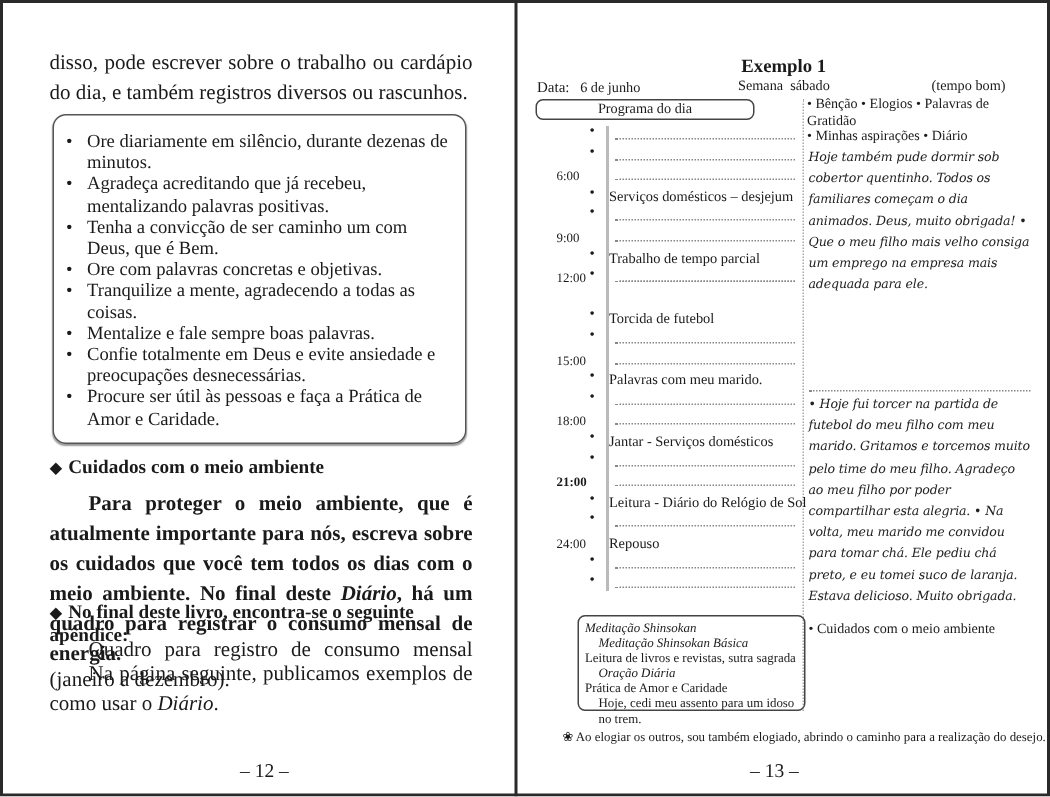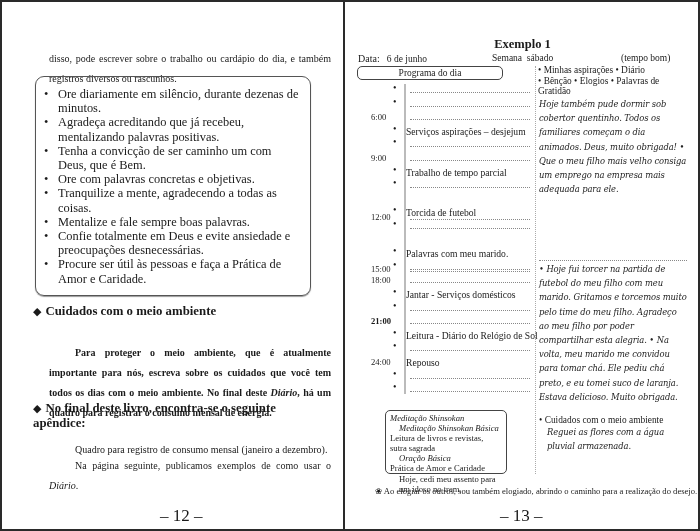--- a/index.html
+++ b/index.html
@@ -3,51 +3,51 @@
 <meta charset="utf-8">
 <style>
   html, body { margin:0; padding:0; }
   body { width:700px; height:531px; background:#fff; position:relative; overflow:hidden;
          font-family:"Liberation Serif","DejaVu Serif",serif; color:#1a1a1a; }
   .frame { position:absolute; left:0; top:0; width:696px; height:527px; border:2px solid #2a2a2a; }
   .divider { position:absolute; left:343px; top:0; width:2px; height:531px; background:#2a2a2a; }
 
   
   .lp { position:absolute; left:33px; top:0; width:282px; }
-  .para { font-size:10px; line-height:20px; margin:16px; text-align:justify; }
+  .para { font-size:14px; line-height:20px; margin:0; text-align:justify; }
   .intro { position:absolute; top:33px; left:0; width:282px; }
   .box { position:absolute; top:76px; left:2px; width:274px; height:218px; border:1.5px solid #555;
          border-radius:9px; box-shadow:0 1px 1px #999; }
   .box-title { font-weight:bold; font-size:12.8px; text-align:center; margin-top:8px; }
   .box ul { list-style:none; margin:10px 0 0 0; padding:0 10px 0 22px; }
   .box li { font-size:12.4px; line-height:14.2px; position:relative; margin:0; padding:0; }
   .box li .bul { position:absolute; left:-14px; top:0; }
   .heading { position:absolute; left:0; font-weight:bold; font-size:12.8px; }
   .heading .dia { font-size:11px; margin-right:4px; }
   .indent { text-indent:26px; }
-  .pagenum { position:absolute; font-size:17px; }
+  .pagenum { position:absolute; font-size:13px; }
 
   
   .rp { position:absolute; left:355px; top:0; width:335px; }
   .ex-title { position:absolute; left:0; width:335px; top:37px; text-align:center; font-weight:bold; font-size:12.5px; }
   .hdr { position:absolute; top:53px; font-size:9.5px; }
   .prog-box { position:absolute; left:2px; top:66px; width:144px; height:12px; border:1.2px solid #444;
               border-radius:5px; font-size:9.5px; text-align:center; line-height:12px; }
   .vline { position:absolute; left:49px; top:84px; width:1.5px; height:310px; background:#bbb; }
   .coldiv { position:absolute; left:180px; top:66px; width:0; height:408px; border-left:1.5px dotted #aaa; }
   .row { position:absolute; left:0; width:175px; height:13.6px; font-size:9.6px; }
   .row .time { position:absolute; left:16px; width:30px; text-align:left; top:1px; font-size:8.6px; }
   .row .dot { position:absolute; left:38px; top:-2px; font-size:10px; }
   .row .dots { position:absolute; left:55px; right:0; top:8px; border-bottom:1px dotted #888; }
   .row .txt { position:absolute; left:51px; top:1px; white-space:nowrap; }
   .cats { position:absolute; left:183px; top:65px; font-size:9.4px; line-height:10.5px; }
   .hand { position:absolute; left:184px; font-family:"DejaVu Serif",serif; font-style:italic; font-size:8.4px;
           line-height:14.2px; color:#222; width:148px; letter-spacing:-0.1px; }
   .sepline { position:absolute; left:184px; top:260px; width:148px; border-bottom:1px dotted #888; }
-  .act-box { position:absolute; left:30px; top:410px; width:122px; height:64px; border:1.2px solid #444;
+  .act-box { position:absolute; left:30px; top:410px; width:152px; height:64px; border:1.2px solid #444;
              border-radius:5px; font-size:8.6px; line-height:10.1px; padding:2px 4px; box-sizing:border-box; }
   .act-box .it { font-style:italic; }
   .act-box .ind { padding-left:9px; }
   .env { position:absolute; left:184px; top:415px; font-size:9.4px; }
   .footer-note { position:absolute; left:20px; top:486px; font-size:8.6px; white-space:nowrap; }
 </style>
 </head>
 <body>
 
 <div class="frame"></div>
@@ -105,56 +105,56 @@
         <span class="dot">•</span>
         <span class="dots"></span>
       </div>
       <div class="row" style="top: 111.2px;">
         <span class="time">6:00</span>
         <span class="dots"></span>
       </div>
       <div class="row" style="top: 124.8px;">
         <span class="time"></span>
         <span class="dot">•</span>
-        <span class="txt">Serviços aspirações – desjejum</span>
+        <span class="txt">Serviços domésticos – desjejum</span>
       </div>
       <div class="row" style="top: 138.4px;">
         <span class="time"></span>
         <span class="dot">•</span>
         <span class="dots"></span>
       </div>
       <div class="row" style="top: 152px;">
         <span class="time">9:00</span>
         <span class="dots"></span>
       </div>
       <div class="row" style="top: 165.6px;">
         <span class="time"></span>
         <span class="dot">•</span>
         <span class="txt">Trabalho de tempo parcial</span>
       </div>
       <div class="row" style="top: 179.2px;">
         <span class="time"></span>
         <span class="dot">•</span>
         <span class="dots"></span>
       </div>
-      <div class="row" style="top: 211px;">
+      <div class="row" style="top: 179px;">
         <span class="time">12:00</span>
         <span class="dots"></span>
       </div>
       <div class="row" style="top: 206.4px;">
         <span class="time"></span>
         <span class="dot">•</span>
         <span class="txt">Torcida de futebol</span>
       </div>
       <div class="row" style="top: 220px;">
         <span class="time"></span>
         <span class="dot">•</span>
         <span class="dots"></span>
       </div>
-      <div class="row" style="top: 233.6px; margin-top: 29px;">
+      <div class="row" style="top: 233.6px;">
         <span class="time">15:00</span>
         <span class="dots"></span>
       </div>
       <div class="row" style="top: 247.2px;">
         <span class="time"></span>
         <span class="dot">•</span>
         <span class="txt">Palavras com meu marido.</span>
       </div>
       <div class="row" style="top: 260.8px;">
         <span class="time"></span>
@@ -199,37 +199,36 @@
         <span class="dots"></span>
       </div>
       <div class="row" style="top: 383.2px;">
         <span class="time"></span>
         <span class="dot">•</span>
         <span class="dots"></span>
       </div>
     </div>
 
   <div class="cats">
+    <div>• Bênção • Elogios • Palavras de Gratidão</div>
     <div>• Minhas aspirações • Diário</div>
-    <div>• Bênção • Elogios • Palavras de Gratidão</div>
   </div>
 
   <div class="hand" style="top:97px;">Hoje também pude dormir sob cobertor quentinho. Todos os familiares começam o dia animados. Deus, muito obrigada! • Que o meu filho mais velho consiga um emprego na empresa mais adequada para ele.</div>
   <div class="sepline"></div>
   <div class="hand" style="top:262px;">• Hoje fui torcer na partida de futebol do meu filho com meu marido. Gritamos e torcemos muito pelo time do meu filho. Agradeço ao meu filho por poder compartilhar esta alegria. • Na volta, meu marido me convidou para tomar chá. Ele pediu chá preto, e eu tomei suco de laranja. Estava delicioso. Muito obrigada.</div>
 
   <div class="act-box">
     <div class="it">Meditação Shinsokan</div>
     <div class="it ind">Meditação Shinsokan Básica</div>
     <div>Leitura de livros e revistas, sutra sagrada</div>
-    <div class="it ind">Oração Básica</div>
+    <div class="it ind">Oração Diária</div>
     <div>Prática de Amor e Caridade</div>
     <div class="ind">Hoje, cedi meu assento para um idoso no trem.</div>
   </div>
 
   <div class="env">
     <div>• Cuidados com o meio ambiente</div>
-    <div class="hand" style="position:static; padding-left:8px; width:140px;">Reguei as flores com a água pluvial armazenada.</div>
   </div>
 
   <div class="footer-note">❀ Ao elogiar os outros, sou também elogiado, abrindo o caminho para a realização do desejo. ❀</div>
   <div class="pagenum" style="left:145px; top:506px;">– 13 –</div>
 </div>
 
 </body></html>

